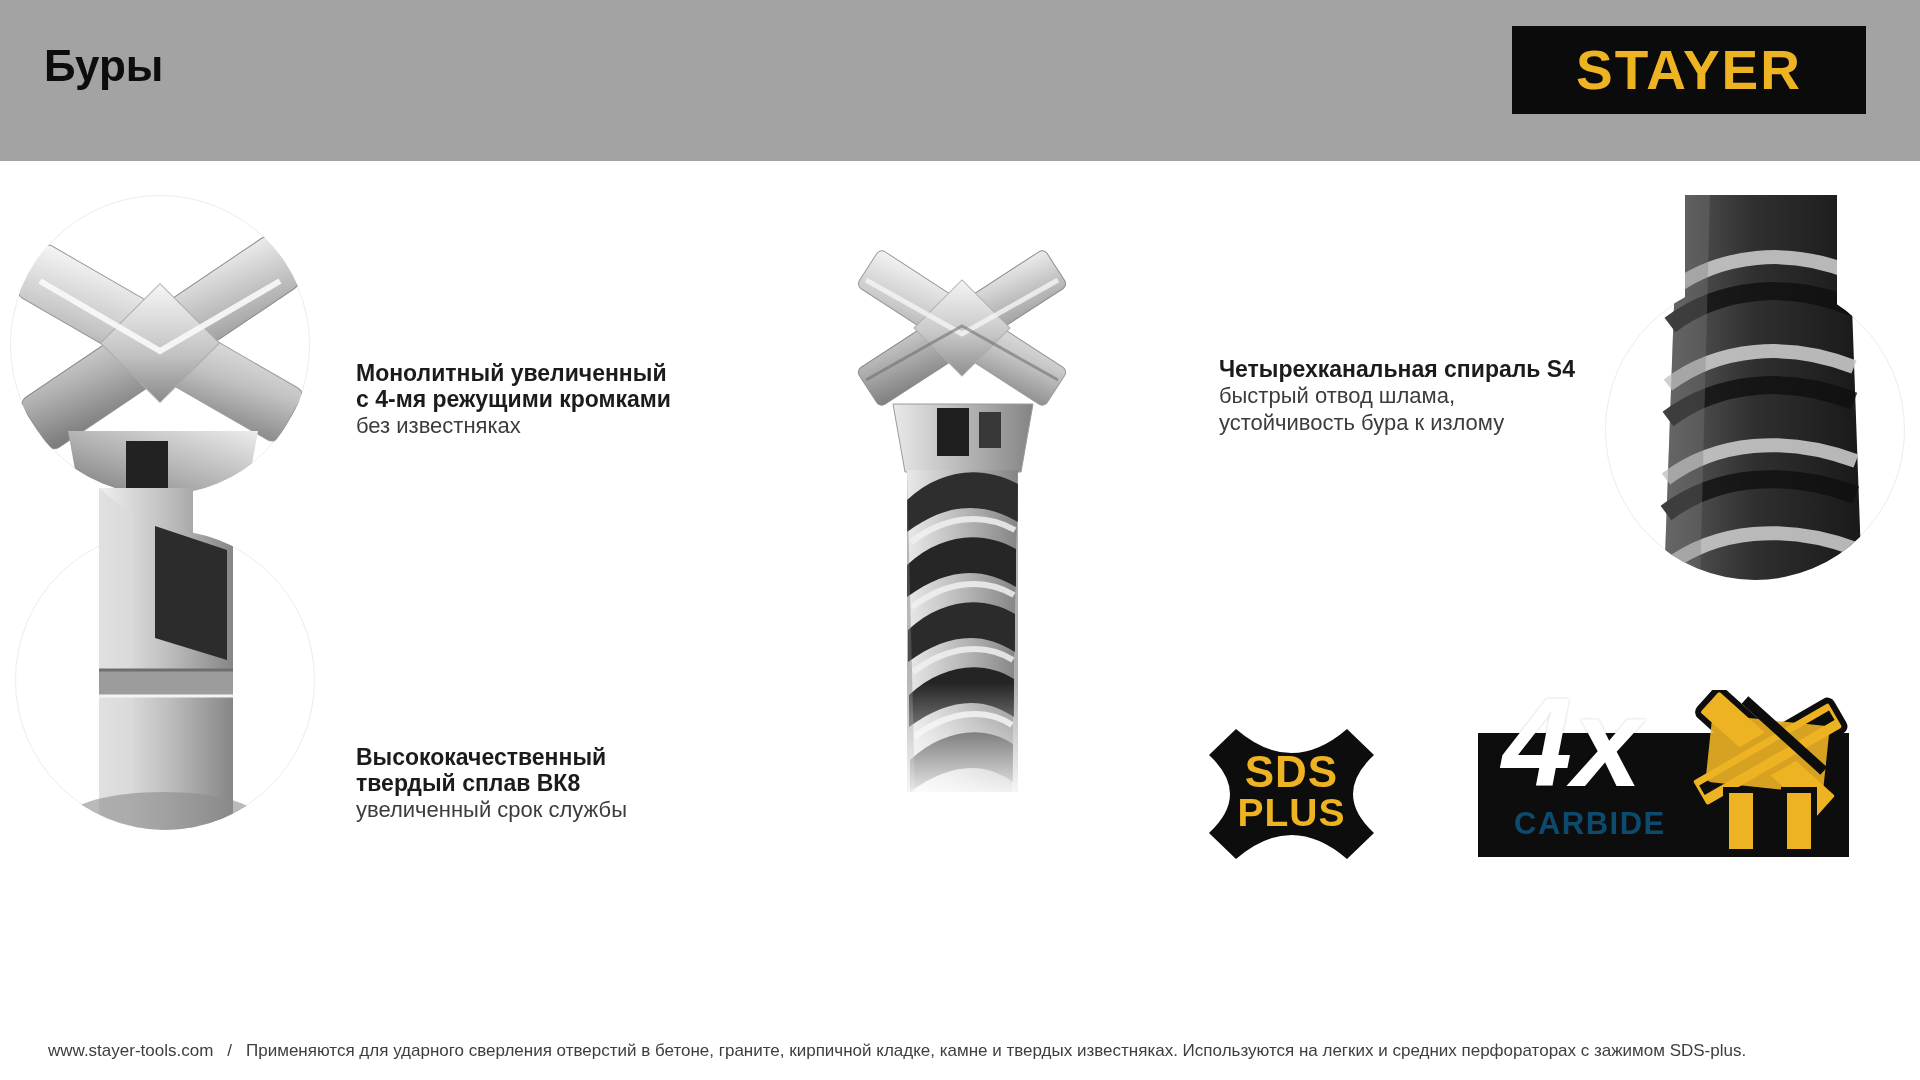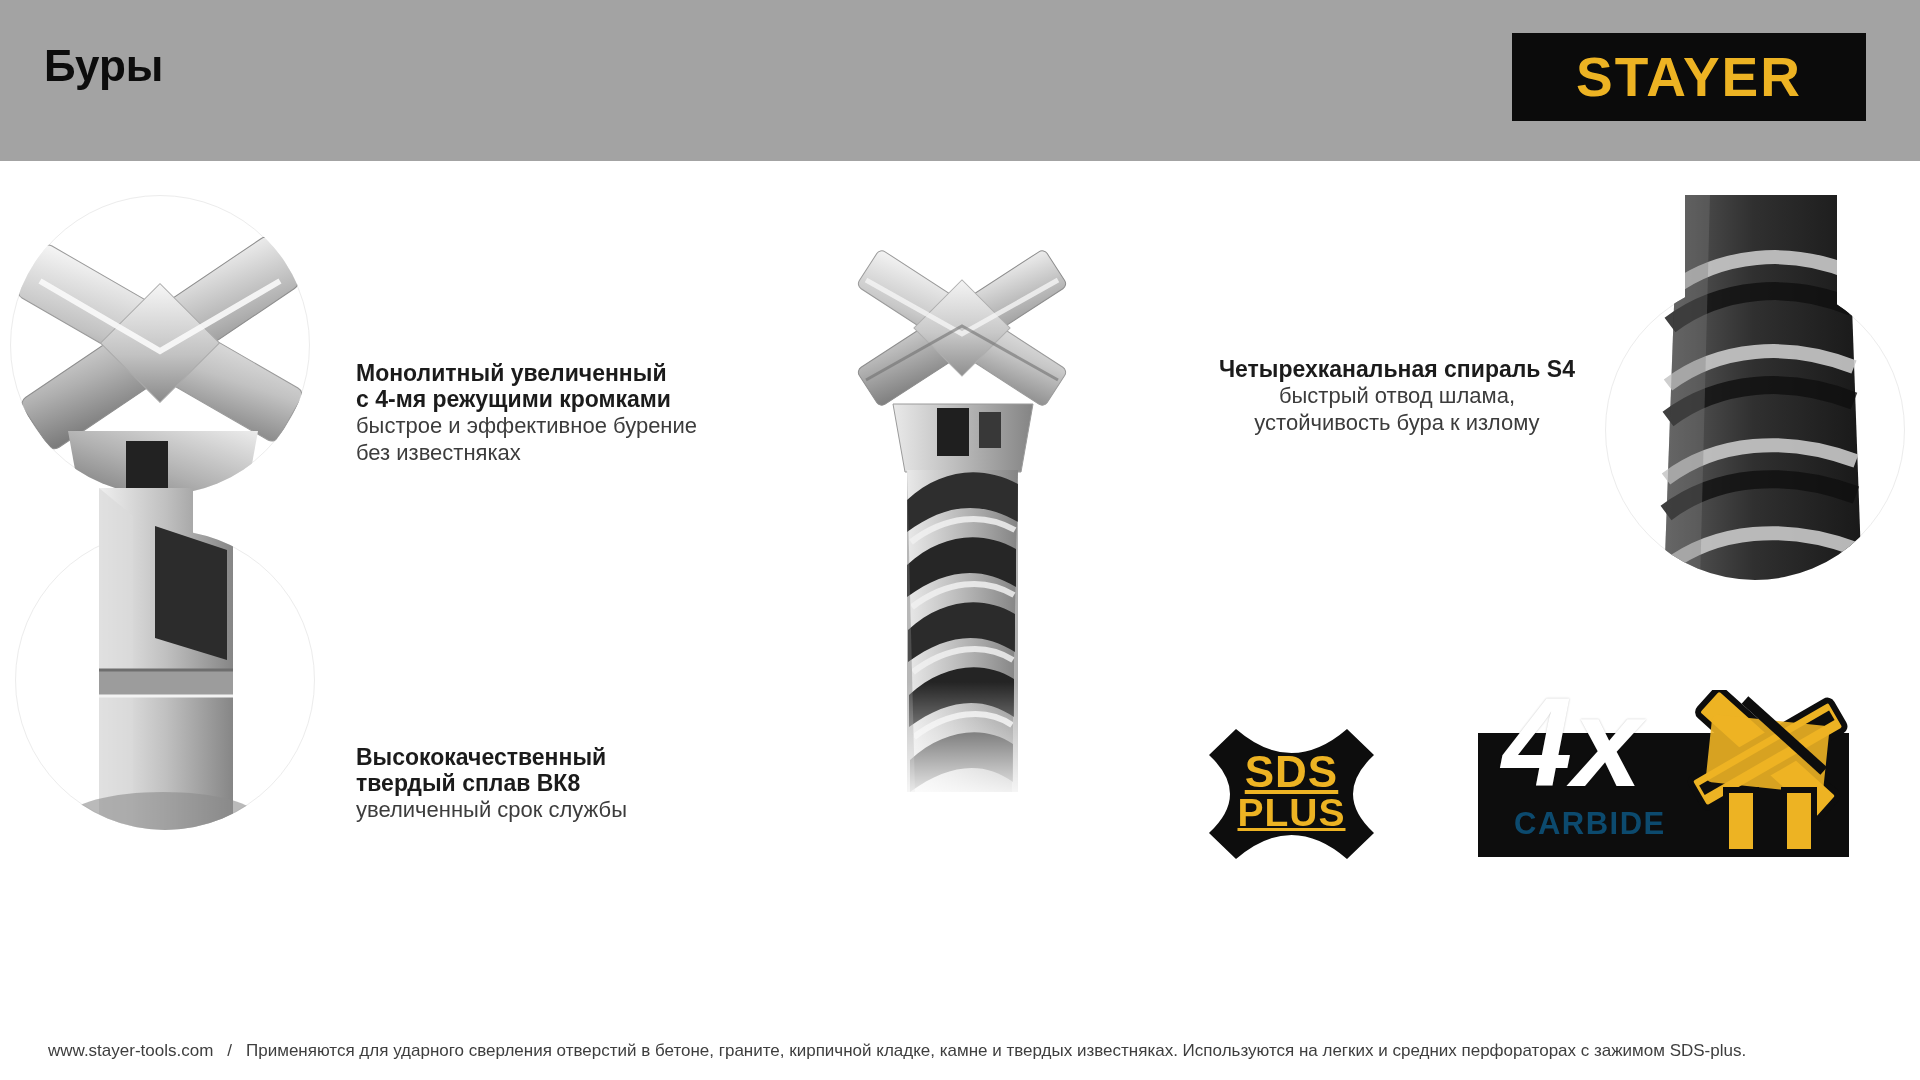--- a/index.html
+++ b/index.html
@@ -1,35 +1,35 @@
 <!DOCTYPE html>
 <html><head>
 <meta charset="utf-8">
 <style>
   html,body{margin:0;padding:0;background:#ffffff;}
   #stage{position:relative;width:1920px;height:1080px;background:#ffffff;overflow:hidden;
          font-family:"Liberation Sans","DejaVu Sans",sans-serif;}
   
   .header{position:absolute;left:0;top:0;width:1920px;height:161px;background:#a3a3a3;padding-left:28px;}
   .page-title{position:absolute;left:44px;top:40px;font-size:44px;font-weight:bold;color:#0d0d0d;line-height:52px;}
-  .brand-box{position:absolute;left:1512px;top:33px;width:354px;height:88px;background:#0b0b0b;
+  .brand-box{position:absolute;left:1512px;top:26px;width:354px;height:88px;background:#0b0b0b;
              display:flex;align-items:center;justify-content:center;}
   .brand-text{color:#EDB323;font-size:55px;font-weight:bold;letter-spacing:2px;transform:scaleY(1.02);}
   
   .circle-photo{position:absolute;}
   
   .feature{position:absolute;}
   .feature .b{font-size:23px;line-height:26px;font-weight:bold;color:#1b1b1b;}
   .feature .r{font-size:22px;line-height:27px;color:#3c3c3c;}
   .f1{left:356px;top:360px;}
   .f2{left:356px;top:744px;}
-  .f3{right:345px;top:356px;text-align:center;}
+  .f3{right:345px;top:356px;text-align:left;}
   
   .sds-badge{position:absolute;left:1205px;top:720px;width:173px;height:148px;}
-  .sds-text{position:absolute;left:0;top:30px;width:173px;text-align:center;color:#EDB323;font-weight:bold;text-decoration:underline;}
+  .sds-text{position:absolute;left:0;top:30px;width:173px;text-align:center;color:#EDB323;font-weight:bold;}
   .sds-text .l1{font-size:44px;line-height:43px;letter-spacing:1px;}
   .sds-text .l2{font-size:39px;line-height:40px;letter-spacing:1px;}
   .carbide-rect{position:absolute;left:1478px;top:733px;width:371px;height:124px;background:#0d0d0d;}
   .carbide-mult{position:absolute;left:1502px;top:688px;font-size:126px;line-height:110px;font-weight:bold;
                 font-style:italic;color:#ffffff;text-shadow:0 0 2px rgba(0,0,0,0.25);}
   .carbide-label{position:absolute;left:1514px;top:806px;font-size:31px;font-weight:bold;
                  letter-spacing:1.5px;color:#0c4a6e;}
   .carbide-icon{position:absolute;left:1678px;top:690px;}
   
   .footer{position:absolute;left:48px;top:1041px;font-size:17px;color:#3e3e3e;white-space:nowrap;}
@@ -126,21 +126,20 @@
         <path d="M -120,-62 L 0,8 L 120,-62" fill="none" stroke="#fafafa" stroke-width="6" opacity="0.9"></path>
       </g>
       <path d="M 60,238 L 250,238 L 238,304 L 72,304 Z" fill="url(#g1b)"></path>
       <rect x="118" y="248" width="42" height="56" fill="#222222"></rect>
     </g>
   </svg>
 
   <div class="feature f1">
     <div class="b">Монолитный увеличенный</div>
     <div class="b">с 4-мя режущими кромками</div>
-    <div class="r">быстрое и эффективное бурение</div>
     <div class="r">без известняках</div>
   </div>
 
   <svg class="circle-photo" style="left:13px;top:488px;" width="304" height="345" viewBox="0 0 304 345">
     <defs>
       <clipPath id="c2">
           <circle cx="152" cy="192" r="150"></circle>
           <rect x="72" y="0" width="108" height="192"></rect>
         </clipPath>
       <linearGradient id="g2" x1="0" y1="0" x2="1" y2="0">

